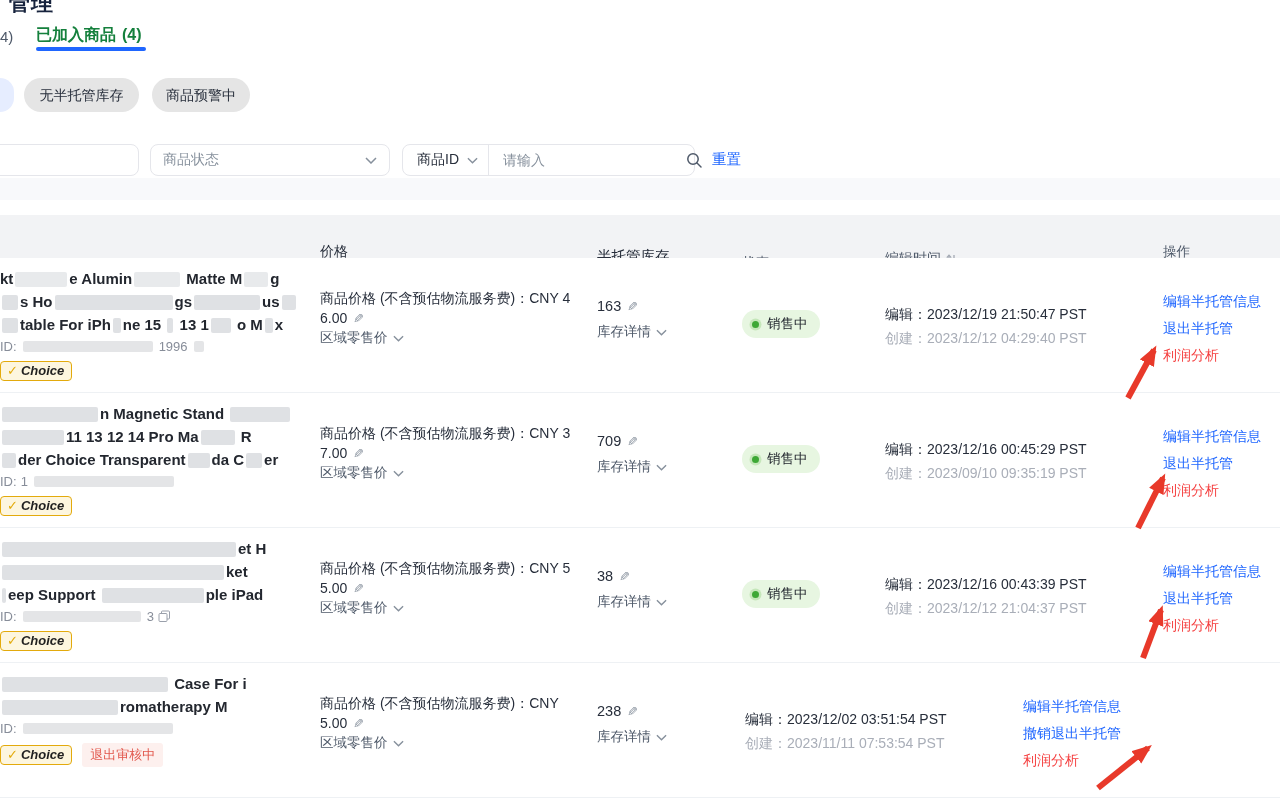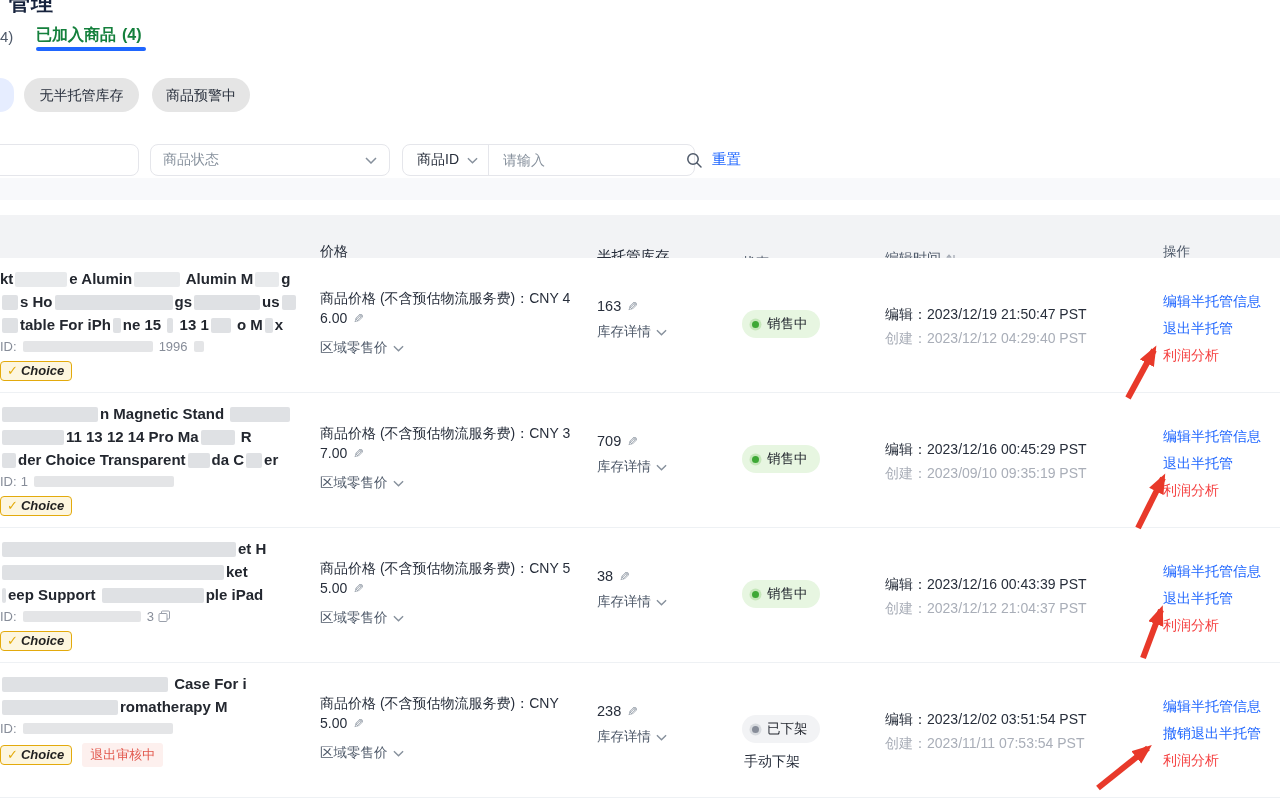--- a/index.html
+++ b/index.html
@@ -65,21 +65,21 @@
   .badges{margin-top:7px;display:flex;align-items:center;}
   .choice{display:inline-flex;align-items:center;gap:3px;padding:1px 7px 2px 6px;border:1.5px solid #e3aa0c;border-radius:4px;
           background:#fdf6df;font-style:italic;font-weight:700;font-size:13px;color:#1f1f1f;}
   .choice .chk{color:#e3aa0c;font-weight:900;font-style:normal;}
   .exitrev{margin-left:10px;background:#fdf0ee;color:#e2574c;font-size:13px;padding:3px 8px;border-radius:3px;}
 
   
   .c-price{padding-top:30px;font-size:14px;color:#272e3b;}
   .pline{width:252px;line-height:20px;word-break:break-all;}
   .pencil{display:inline-block;transform:scaleX(-1);color:#86909c;font-size:13px;cursor:pointer;margin-left:2px;}
-  .toggle{margin-top:10px;font-size:13.5px;color:#4e5969;display:flex;align-items:center;gap:5px;cursor:pointer;}
+  .toggle{font-size:13.5px;color:#4e5969;display:flex;align-items:center;gap:5px;cursor:pointer;}
 
   
   .c-stock{padding-top:40px;font-size:14.5px;color:#272e3b;}
   .c-stock .toggle{margin-top:9px;}
 
   
   .c-status{padding-top:52px;}
   .pill{display:inline-flex;align-items:center;gap:8px;padding:5px 12px 5px 10px;border-radius:14px;font-size:13.5px;color:#23272f;}
   .pill .dot{width:7px;height:7px;border-radius:50%;}
   .pill-green{background:#e7f6e1;}
@@ -170,21 +170,21 @@
           <line x1="9" y1="2" x2="9" y2="10.5" stroke="#a3a9b3" stroke-width="1.3"></line>
           <polyline points="6.8,8.4 9,10.8 11.2,8.4" fill="none" stroke="#a3a9b3" stroke-width="1.3"></polyline>
         </svg></span>
   </div>
   <div class="cell c-act">操作</div>
 </div>
 
 <div class="tbody">
     <div class="trow">
     <div class="cell c-prod">
-      <div class="tline"><span class="frag">kt</span><span class="redact" style="width:52px"></span><span class="frag">e Alumin</span><span class="redact" style="width:46px"></span><span class="frag"> Alumin M</span><span class="redact" style="width:24px"></span><span class="frag">g</span></div>
+      <div class="tline"><span class="frag">kt</span><span class="redact" style="width:52px"></span><span class="frag">e Alumin</span><span class="redact" style="width:46px"></span><span class="frag"> Matte M</span><span class="redact" style="width:24px"></span><span class="frag">g</span></div>
         <div class="tline"><span class="redact" style="width:16px"></span><span class="frag">s Ho</span><span class="redact" style="width:118px"></span><span class="frag">gs</span><span class="redact" style="width:66px"></span><span class="frag">us</span><span class="redact" style="width:14px"></span></div>
         <div class="tline"><span class="redact" style="width:16px"></span><span class="frag">table For iPh</span><span class="redact" style="width:8px"></span><span class="frag">ne 15 </span><span class="redact" style="width:6px"></span><span class="frag"> 13 1</span><span class="redact" style="width:20px"></span><span class="frag"> o M</span><span class="redact" style="width:8px"></span><span class="frag">x</span></div>
       <div class="pid">
           <span>ID:</span>
           <span class="redact" style="width:130px"></span>
           <span class="frag">1996</span>
           <span class="redact" style="width:10px"></span>
         </div>
       <div class="badges">
           <span class="choice"><span class="chk">✓</span>Choice</span>
@@ -351,27 +351,20 @@
     </div>
     <div class="cell c-stock">
       <div><span>238</span> <span class="pencil">✎</span></div>
       <div class="toggle">
           <span>库存详情</span>
           <svg class="ic" width="11" height="7" viewBox="0 0 12 7">
             <polyline points="1,1 6,6 11,1" fill="none" stroke="#86909c" stroke-width="1.5"></polyline>
           </svg>
         </div>
     </div>
-    <div class="cell c-status">
-      <span class="pill pill-gray">
-          <i class="dot"></i>
-          <span>已下架</span>
-        </span>
-      <div class="status-sub">手动下架</div>
-    </div>
     <div class="cell c-time">
       <div class="t1"><span>编辑：</span><span>2023/12/02 03:51:54 PST</span></div>
       <div class="t2"><span>创建：</span><span>2023/11/11 07:53:54 PST</span></div>
     </div>
     <div class="cell c-act">
         <a class="alink blue">编辑半托管信息</a>
         <a class="alink blue">撤销退出半托管</a>
         <a class="alink red">利润分析</a>
       </div>
     </div>

